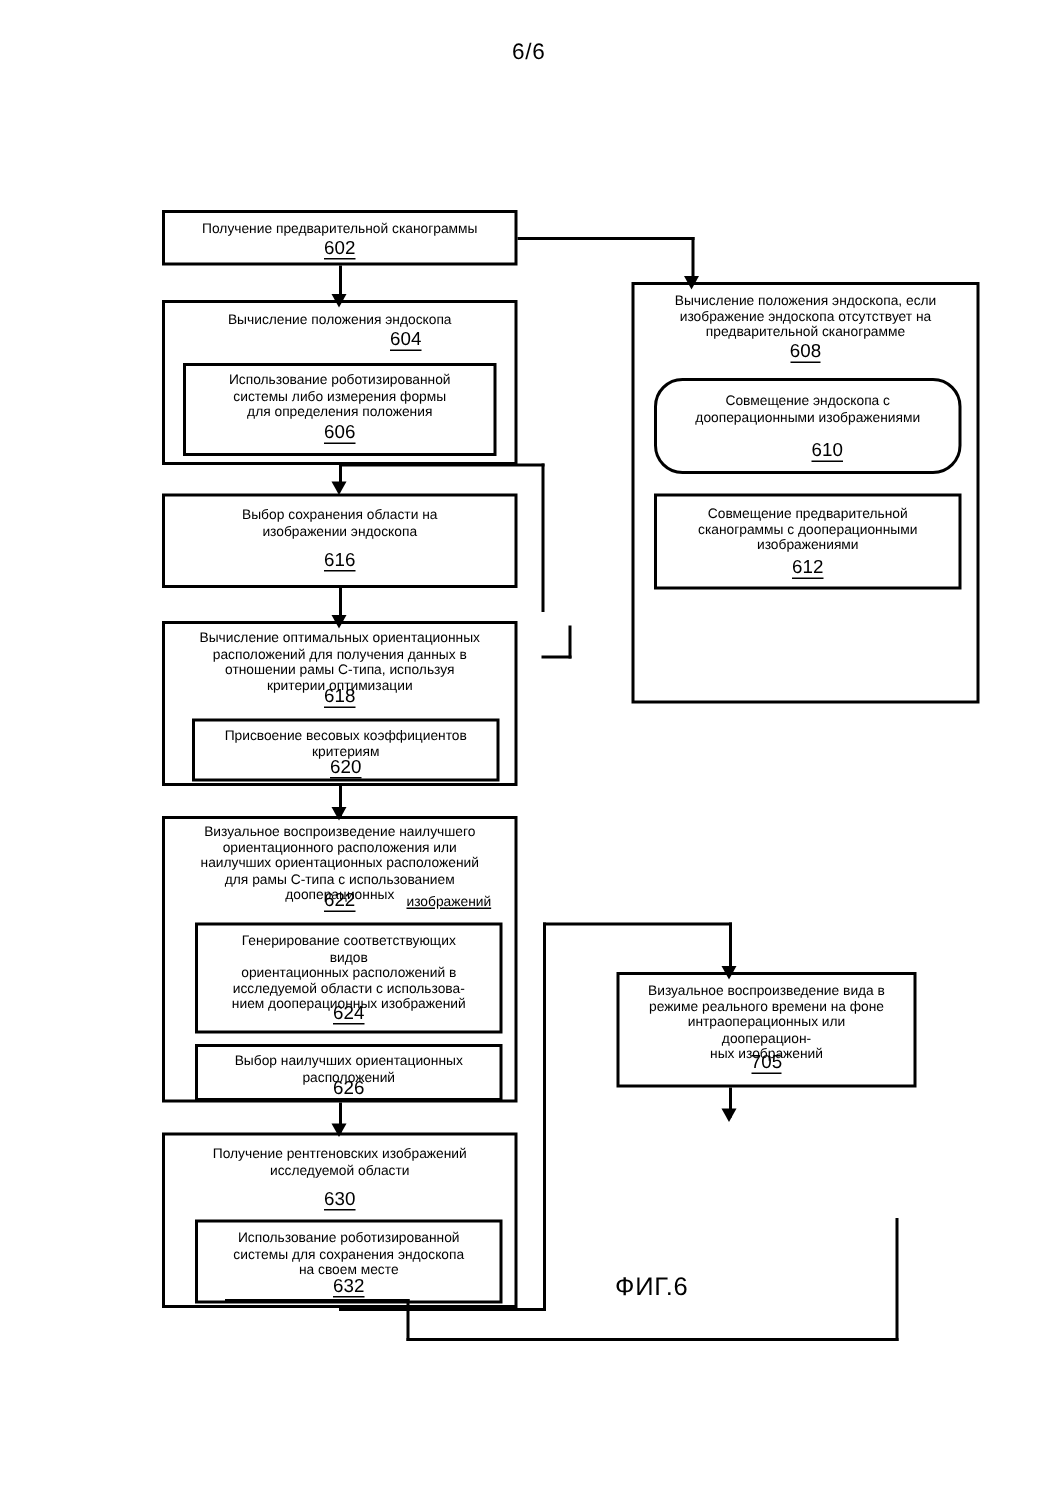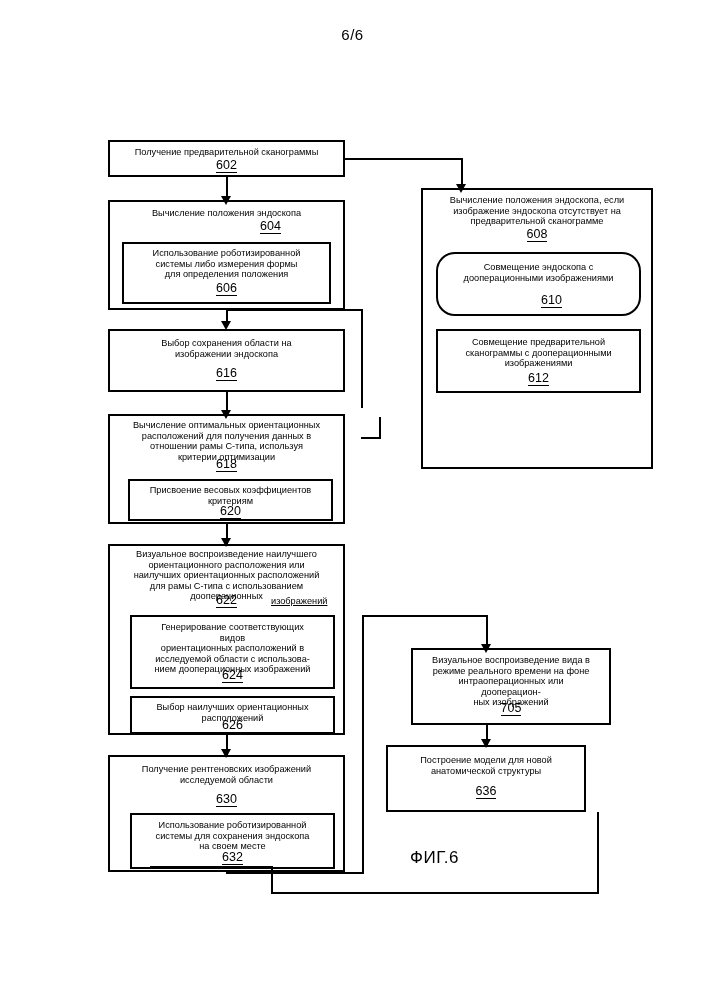--- a/index.html
+++ b/index.html
@@ -264,23 +264,16 @@
   <div class="box" style="left:386px; top:648px; width:200px; height:77px;margin-left:25px;">
     <div class="btext" style="top:5px;">Визуальное воспроизведение вида в
 режиме реального времени на фоне
 интраоперационных или дооперацион-
 ных изображений</div>
     <div class="bnum" style="top:52px;">
       <span>705</span>
     </div>
   </div>
 
-  <div class="box" style="left:386px; top:745px; width:200px; height:67px;">
-    <div class="btext" style="top:8px;">Построение модели для новой
-анатомической структуры</div>
-    <div class="bnum" style="top:38px;">
-      <span>636</span>
-    </div>
-  </div>
 
   <div id="fig-label">ФИГ.6</div>
 
 </div>
 
 </body></html>

